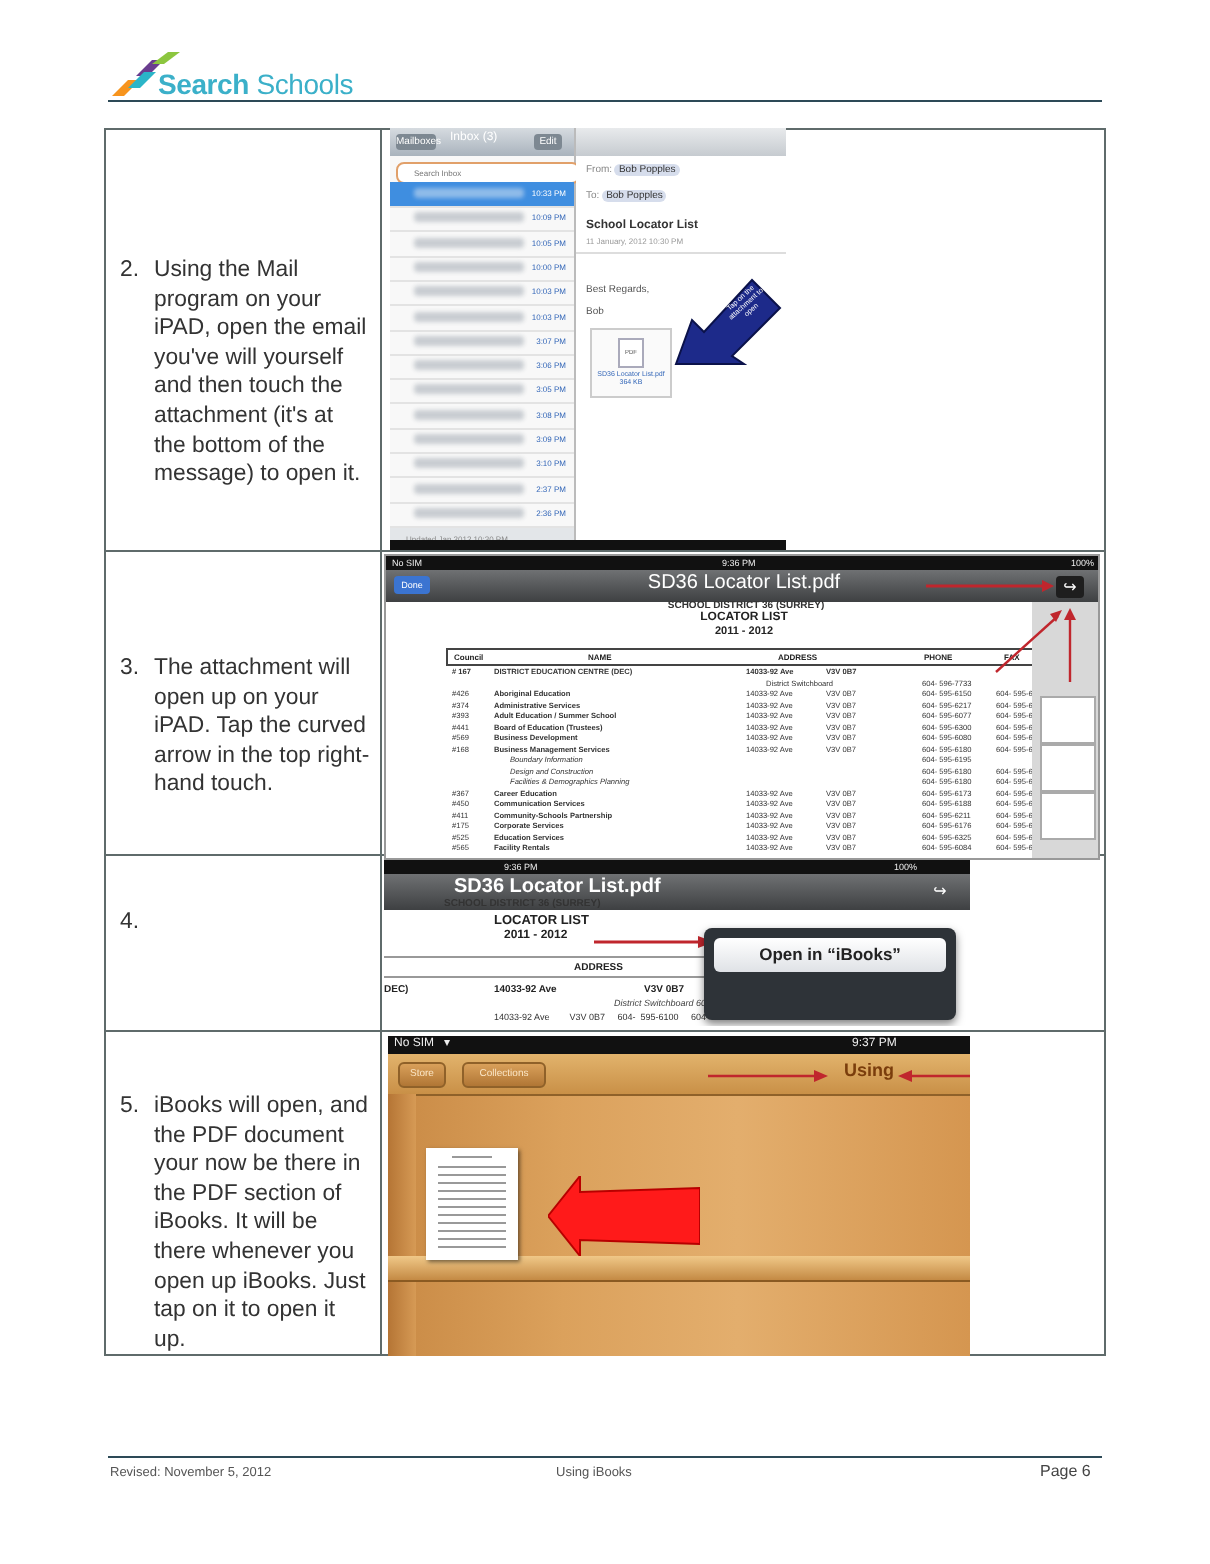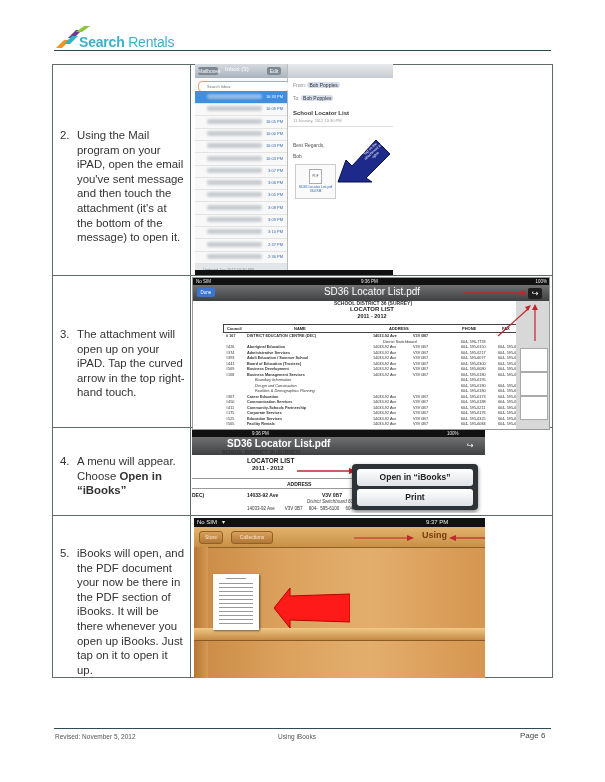--- a/index.html
+++ b/index.html
@@ -102,40 +102,39 @@
 </style>
 </head>
 <body>
 
 <svg id="logo" class="abs" viewBox="0 0 40 26">
   <polygon points="14,14 22,6 28,6 20,14" fill="#6a3d8f"></polygon>
   <polygon points="22,8 30,2 36,2 28,8" fill="#8cc63f"></polygon>
   <polygon points="2,24 10,16 16,16 8,24" fill="#f7941d"></polygon>
   <polygon points="10,20 18,12 24,12 16,20" fill="#2bb5c8"></polygon>
 </svg>
-<div id="brand" class="abs"><b>Search</b><span> Rentals</span></div>
+<div id="brand" class="abs"><b>Search</b><span> Schools</span></div>
 <div id="hdr-line" class="abs"></div>
 
 <div id="tbl" class="abs"></div>
 <div class="abs hline" style="top:275px"></div>
 <div class="abs hline" style="top:427px"></div>
 <div class="abs hline" style="top:515px"></div>
 <div id="vline" class="abs"></div>
 
 <div class="abs step" style="top:128px;height:100px">
   <span class="num">2.</span>
-  <span class="txt">Using the Mail program on your iPAD, open the email you've sent message and then touch the attachment (it's at the bottom of the message) to open it.</span>
+  <span class="txt">Using the Mail program on your iPAD, open the email you've will yourself and then touch the attachment (it's at the bottom of the message) to open it.</span>
 </div>
 <div class="abs step" style="top:327px;height:70px">
   <span class="num">3.</span>
   <span class="txt">The attachment will open up on your iPAD. Tap the curved arrow in the top right-hand touch.</span>
 </div>
 <div class="abs step" style="top:454px;height:50px">
   <span class="num">4.</span>
-  <span class="txt"><span>A menu will appear. Choose </span><b>Open in “iBooks”</b></span>
 </div>
 <div class="abs step" style="top:546px;height:110px">
   <span class="num">5.</span>
   <span class="txt">iBooks will open, and the PDF document your now be there in the PDF section of iBooks. It will be there whenever you open up iBooks. Just tap on it to open it up.</span>
 </div>
 
 <div id="mail" class="abs">
   <div id="mail-list" class="abs">
     <div id="mail-nav" class="abs">
       <div class="abs nbtn" style="left:3px;width:20px">Mailboxes</div>
@@ -412,21 +411,20 @@
   <div id="menu-line1" class="abs"></div>
   <div id="menu-addr" class="abs">ADDRESS</div>
   <div id="menu-line2" class="abs"></div>
   <div id="menu-dec" class="abs">DEC)</div>
   <div id="menu-ave" class="abs">14033-92 Ave</div>
   <div id="menu-v3v" class="abs">V3V 0B7</div>
   <div id="menu-sw" class="abs">District Switchboard  604-  596-7733</div>
   <div id="menu-ave2" class="abs" style="white-space:pre">14033-92 Ave        V3V 0B7     604-  595-6100     604-  595-6101</div>
   <div id="popover" class="abs">
     <div class="abs pbtn" style="top:5px">Open in “iBooks”</div>
-    <div class="abs pbtn" style="top:25px">Print</div>
   </div>
 </div>
 
 <div id="ibooks" class="abs">
   <div id="ib-status" class="abs">
     <span style="position:absolute;left:3px">No SIM</span>
     <span style="position:absolute;left:28px">▾</span>
     <span style="position:absolute;left:232px">9:37 PM</span>
   </div>
   <div id="ib-bar" class="abs"></div>

